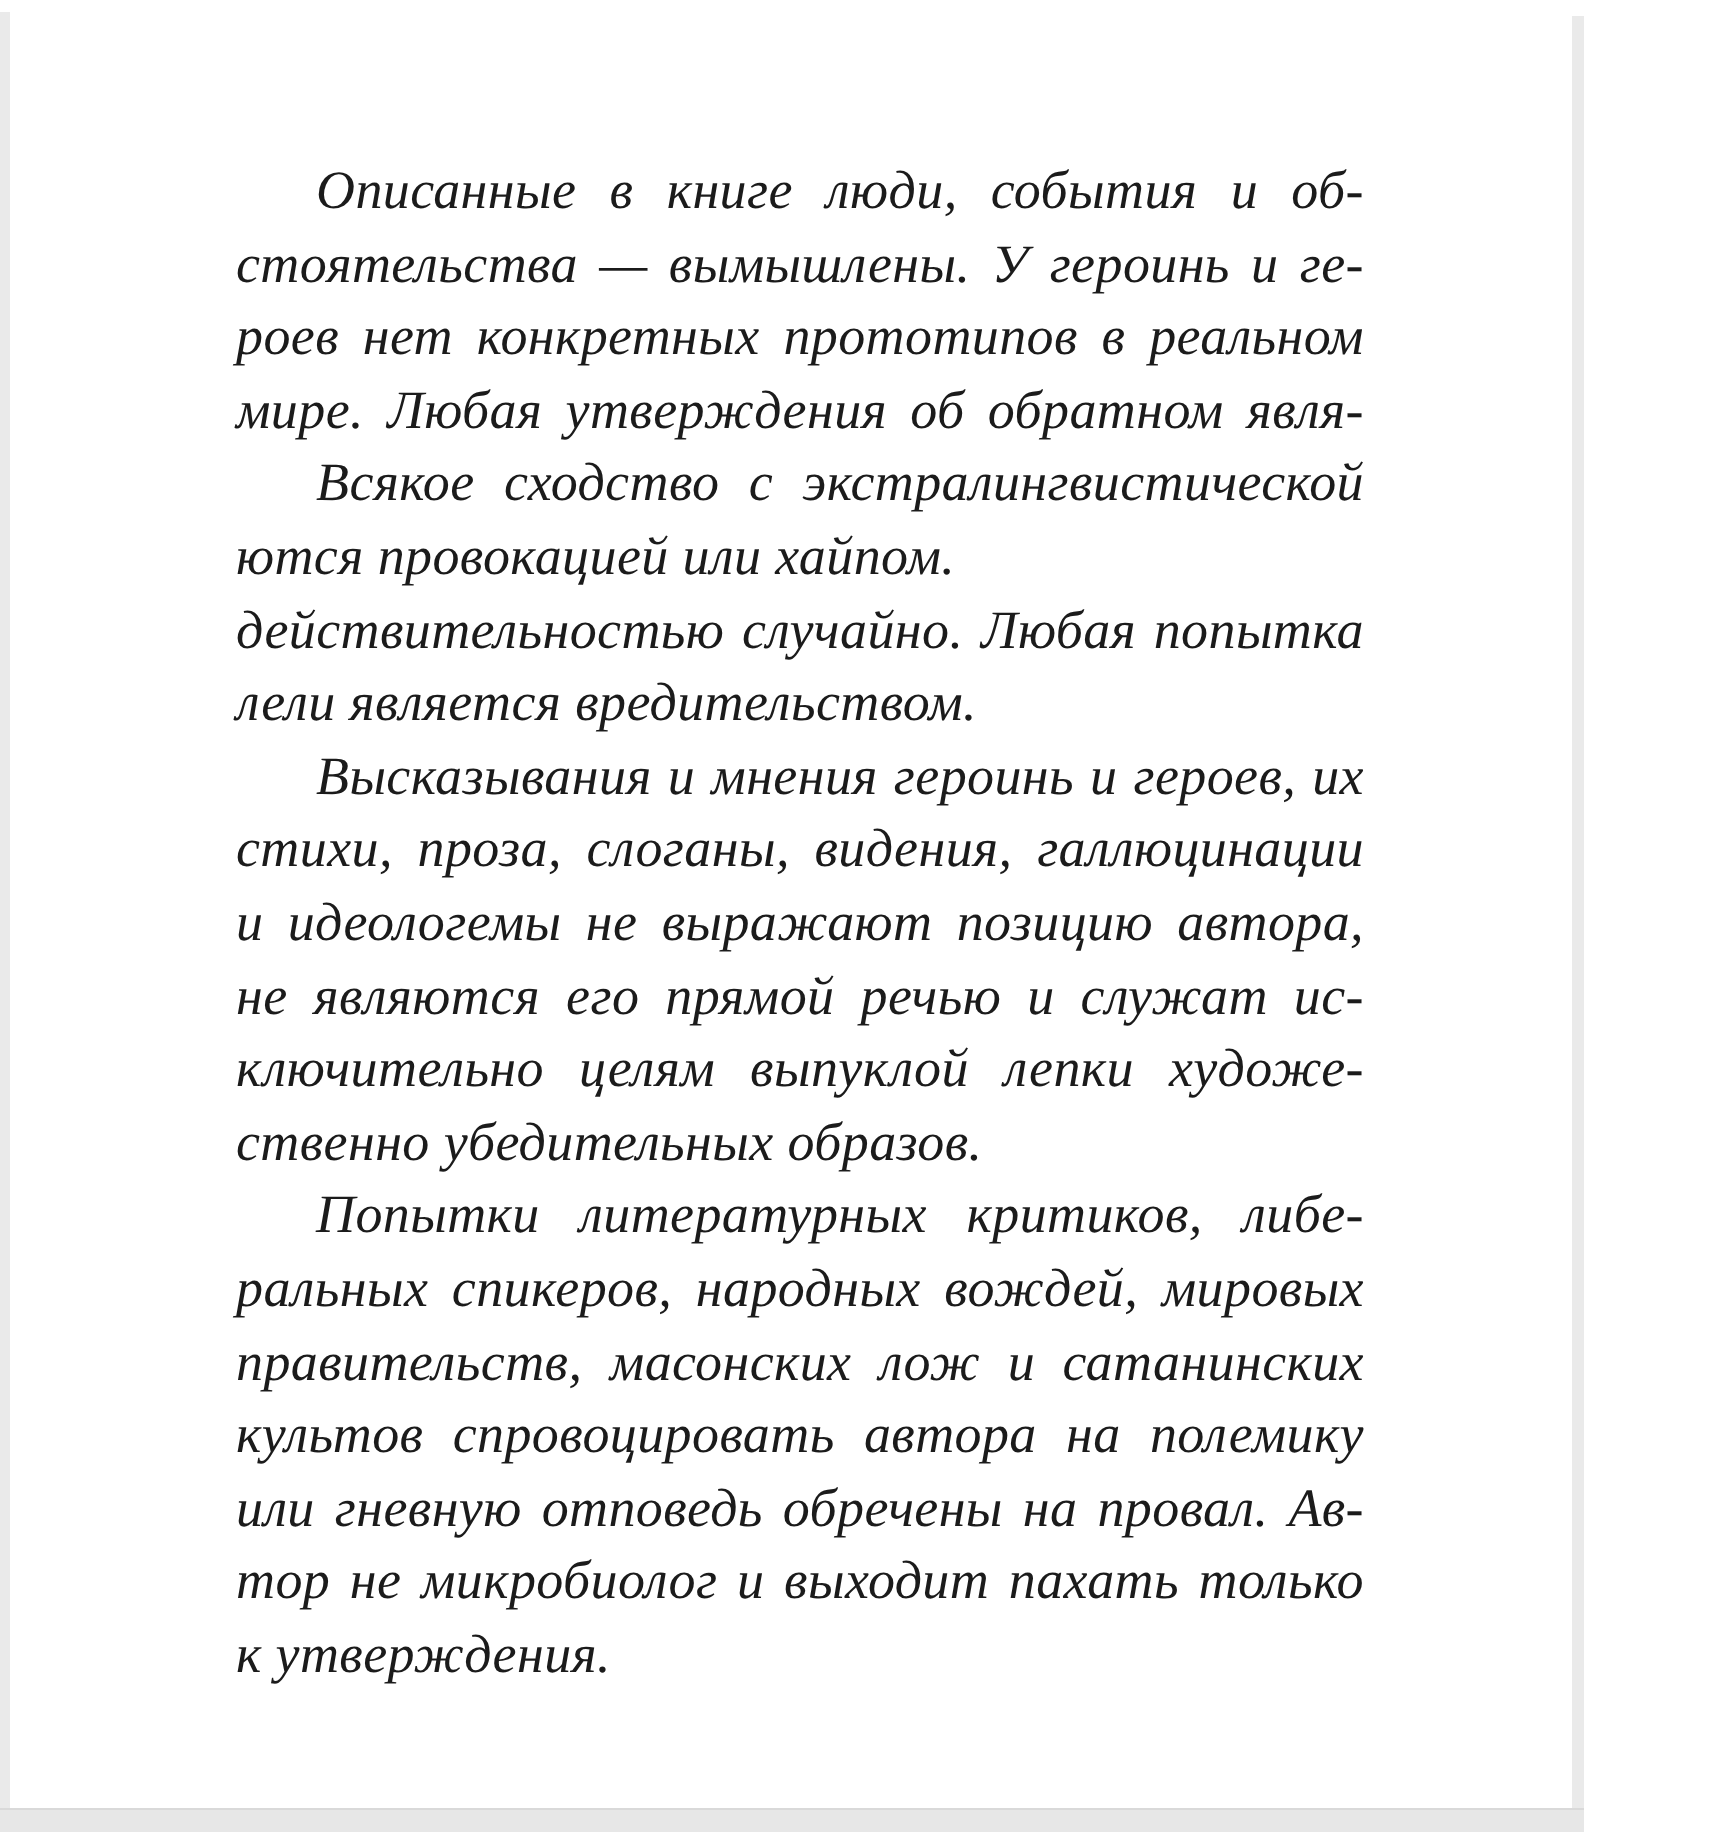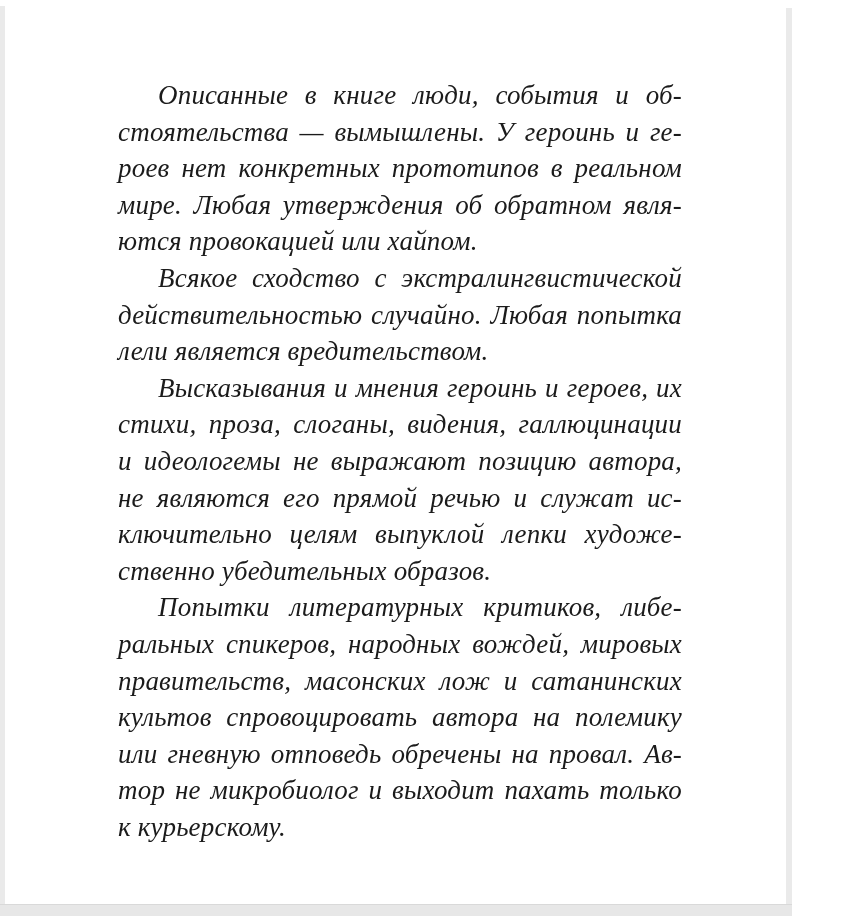--- a/index.html
+++ b/index.html
@@ -64,31 +64,31 @@
 
 <div class="page">
   <div class="edge-left"></div>
   <div class="edge-right"></div>
   <div class="edge-bottom"></div>
   <div class="text-block">
       <div class="line indent">Описанные в книге люди, события и об-</div>
       <div class="line">стоятельства — вымышлены. У героинь и ге-</div>
       <div class="line">роев нет конкретных прототипов в реальном</div>
       <div class="line">мире. Любая утверждения об обратном явля-</div>
+      <div class="line indent">Всякое сходство с экстралингвистической</div>
       <div class="line last">ются провокацией или хайпом.</div>
-      <div class="line indent">Всякое сходство с экстралингвистической</div>
       <div class="line">действительностью случайно. Любая попытка</div>
       <div class="line last">лели является вредительством.</div>
       <div class="line indent">Высказывания и мнения героинь и героев, их</div>
       <div class="line">стихи, проза, слоганы, видения, галлюцинации</div>
       <div class="line">и идеологемы не выражают позицию автора,</div>
       <div class="line">не являются его прямой речью и служат ис-</div>
       <div class="line">ключительно целям выпуклой лепки художе-</div>
       <div class="line last">ственно убедительных образов.</div>
       <div class="line indent">Попытки литературных критиков, либе-</div>
       <div class="line">ральных спикеров, народных вождей, мировых</div>
       <div class="line">правительств, масонских лож и сатанинских</div>
       <div class="line">культов спровоцировать автора на полемику</div>
       <div class="line">или гневную отповедь обречены на провал. Ав-</div>
       <div class="line">тор не микробиолог и выходит пахать только</div>
-      <div class="line last">к курьерскому.</div>
+      <div class="line last">к утверждения.</div>
     </div>
 </div>
 
 </body></html>

